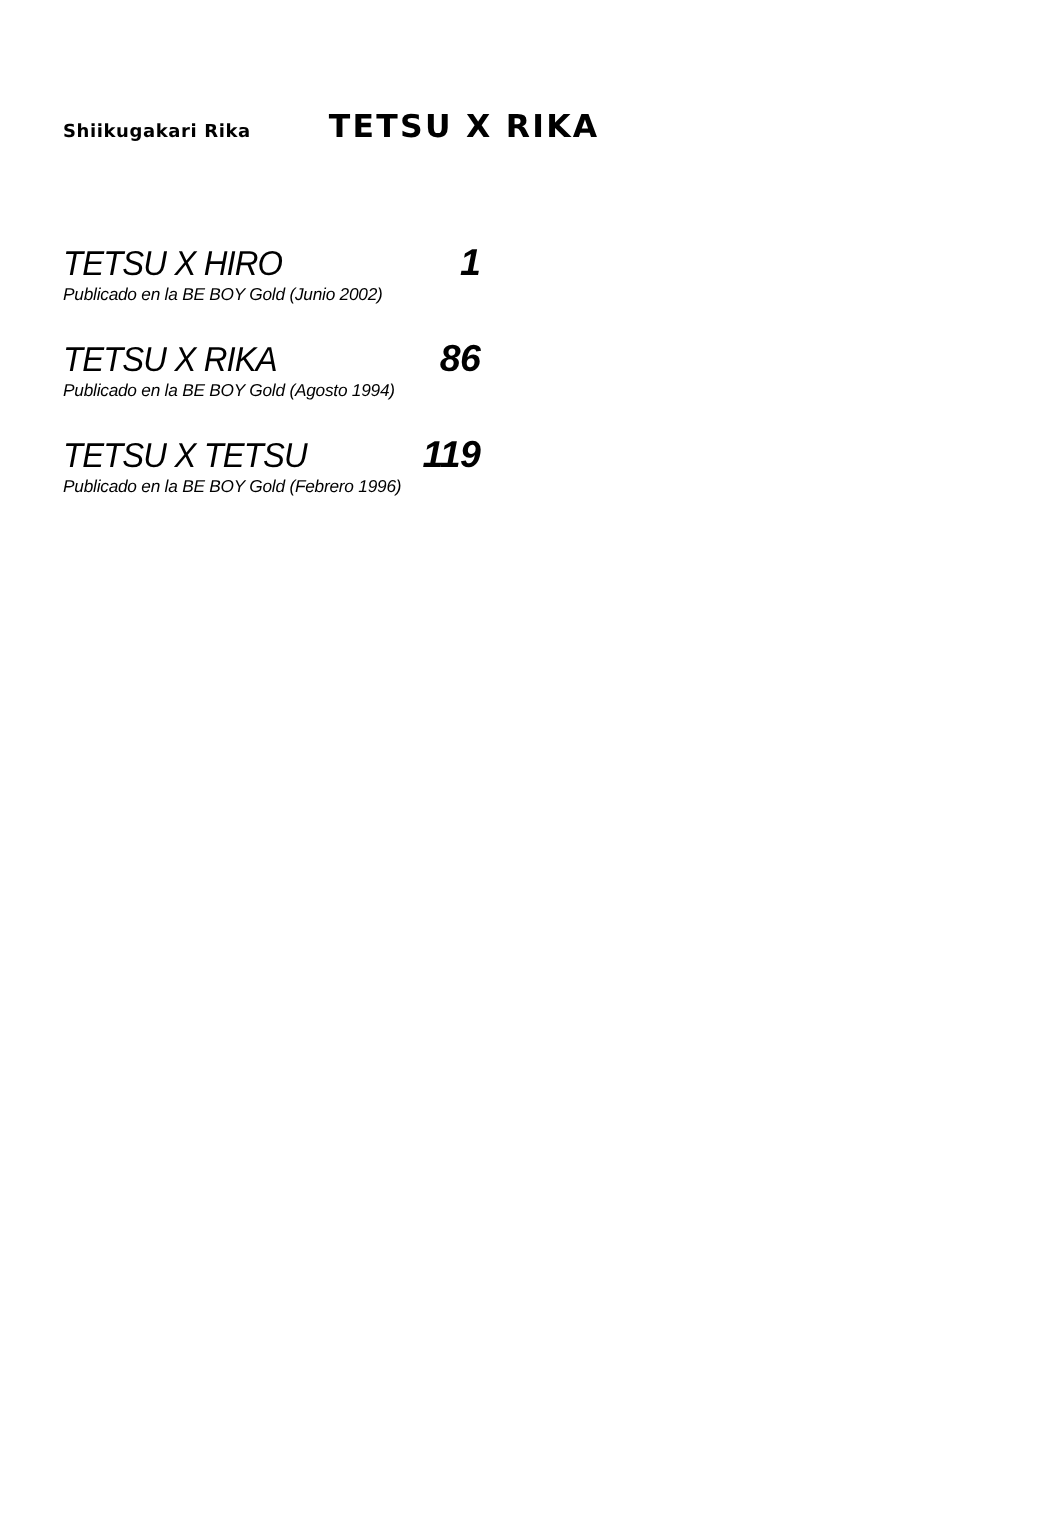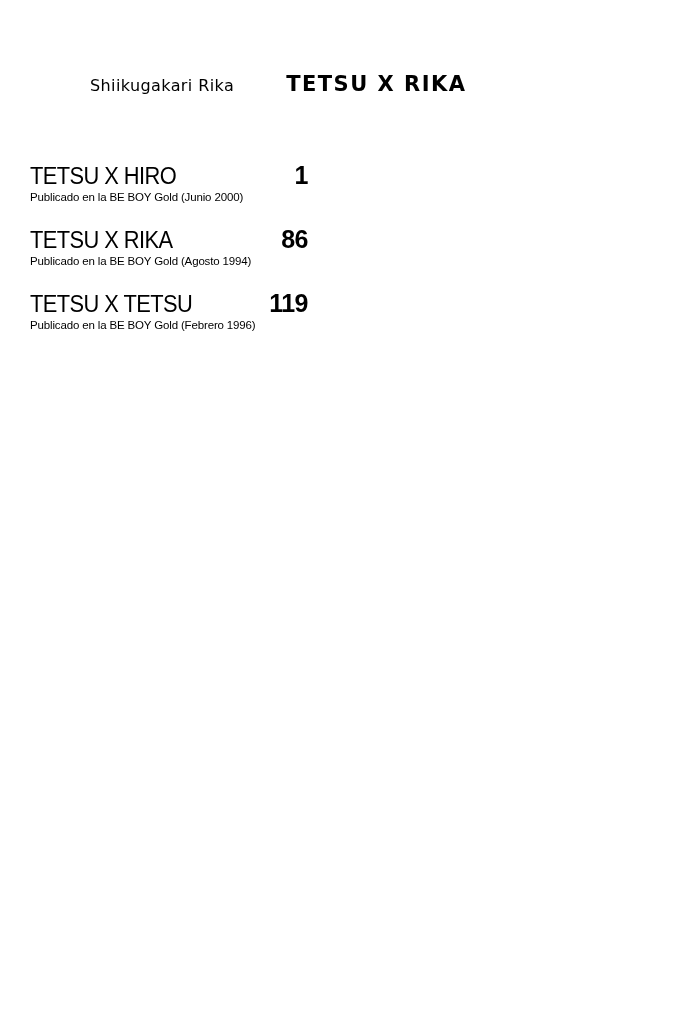--- a/index.html
+++ b/index.html
@@ -26,41 +26,41 @@
   .header {
     position: absolute;
     left: 42px;
     top: 72px;
     width: 600px;
     display: flex;
     align-items: baseline;
   }
   .header-author {
     font-family: "DejaVu Sans", sans-serif;
-    font-size: 16px;
+    font-size: 12px;
     letter-spacing: 0.4px;
-    font-weight: 400;
+    font-weight: 700;
     white-space: nowrap;
-    margin-left: 48px;
   }
   .header-title {
     font-family: "DejaVu Sans", sans-serif;
     font-size: 21px;
     font-weight: 700;
     letter-spacing: 1.5px;
     margin-left: 52px;
     white-space: nowrap;
   }
 
   
   .contents {
     position: absolute;
-    left: 30px;
+    left: 42px;
     top: 163px;
     width: 310px;
+    font-style: italic;
   }
   .entry {
     margin-bottom: 24px;
   }
   .entry:last-child { margin-bottom: 16px; }
 
   .entry-line {
     display: flex;
     align-items: baseline;
     justify-content: space-between;
@@ -103,21 +103,21 @@
     <div class="header-title">TETSU X RIKA</div>
   </div>
 
   <div class="contents">
 
     <div class="entry">
       <div class="entry-line">
         <span class="entry-title">TETSU X HIRO</span>
         <span class="entry-page">1</span>
       </div>
-      <div class="entry-note">Publicado en la BE BOY Gold (Junio 2000)</div>
+      <div class="entry-note">Publicado en la BE BOY Gold (Junio 2002)</div>
     </div>
 
     <div class="entry">
       <div class="entry-line">
         <span class="entry-title">TETSU X RIKA</span>
         <span class="entry-page">86</span>
       </div>
       <div class="entry-note">Publicado en la BE BOY Gold (Agosto 1994)</div>
     </div>
 

